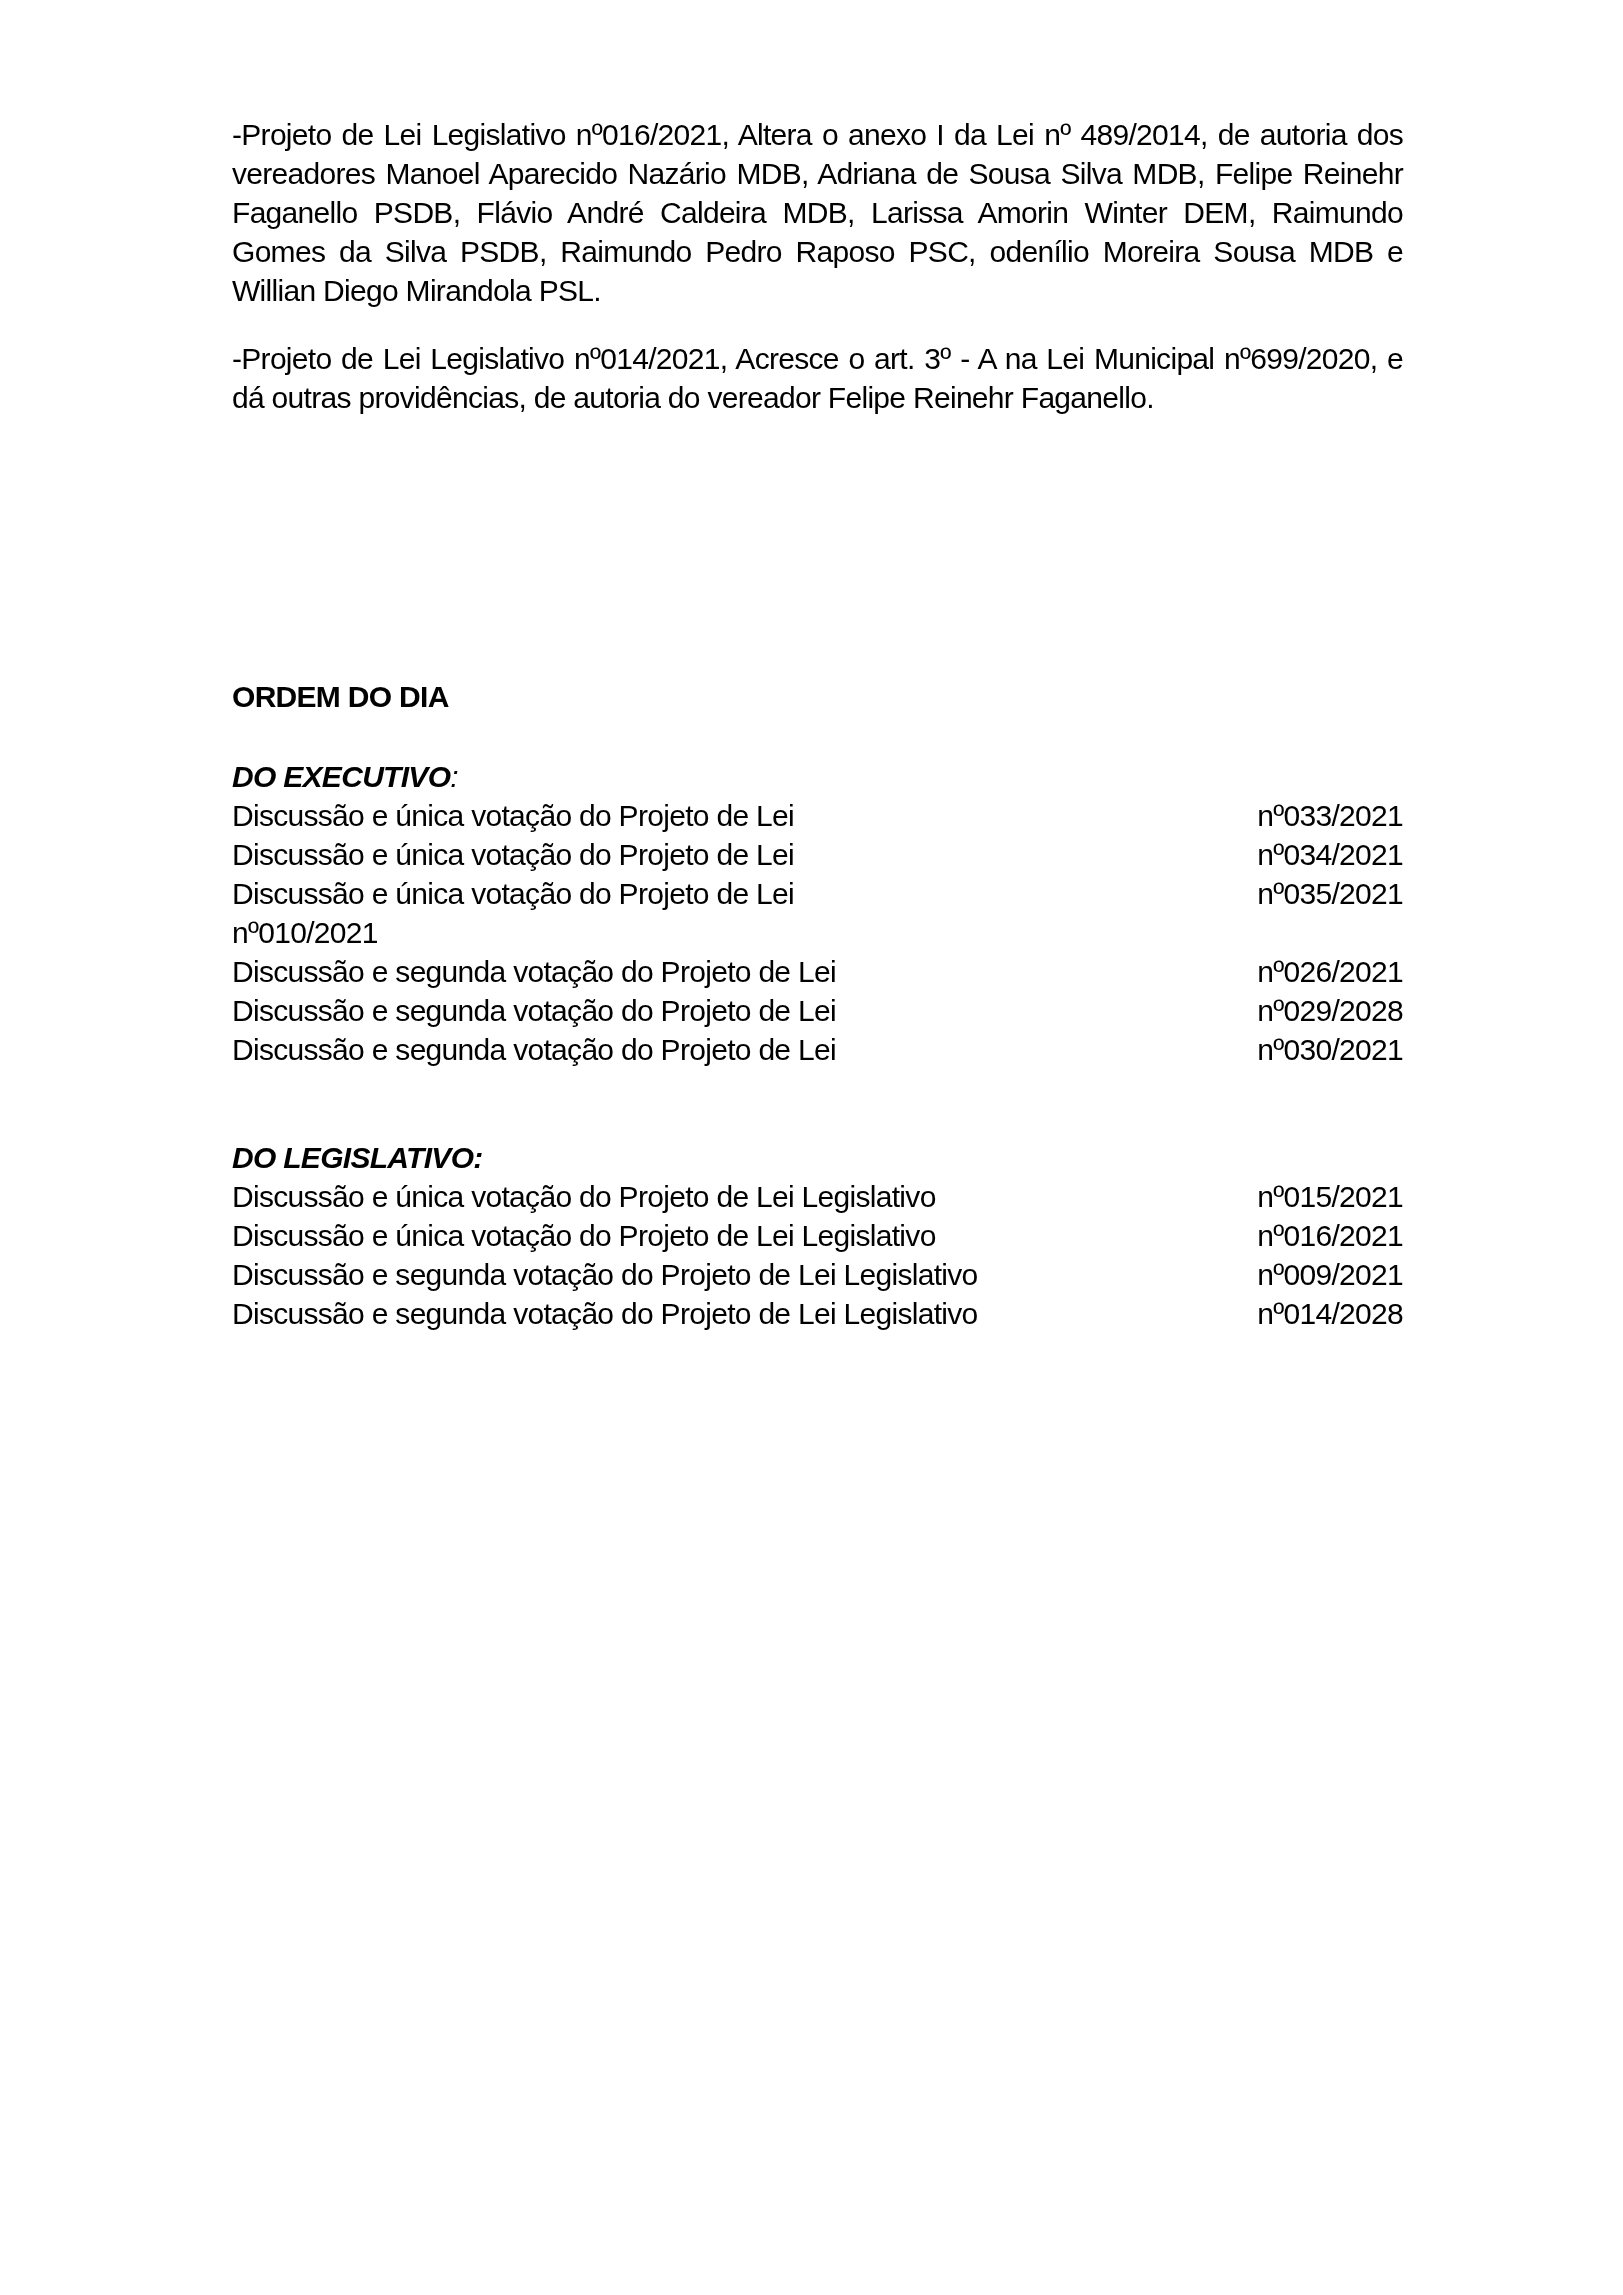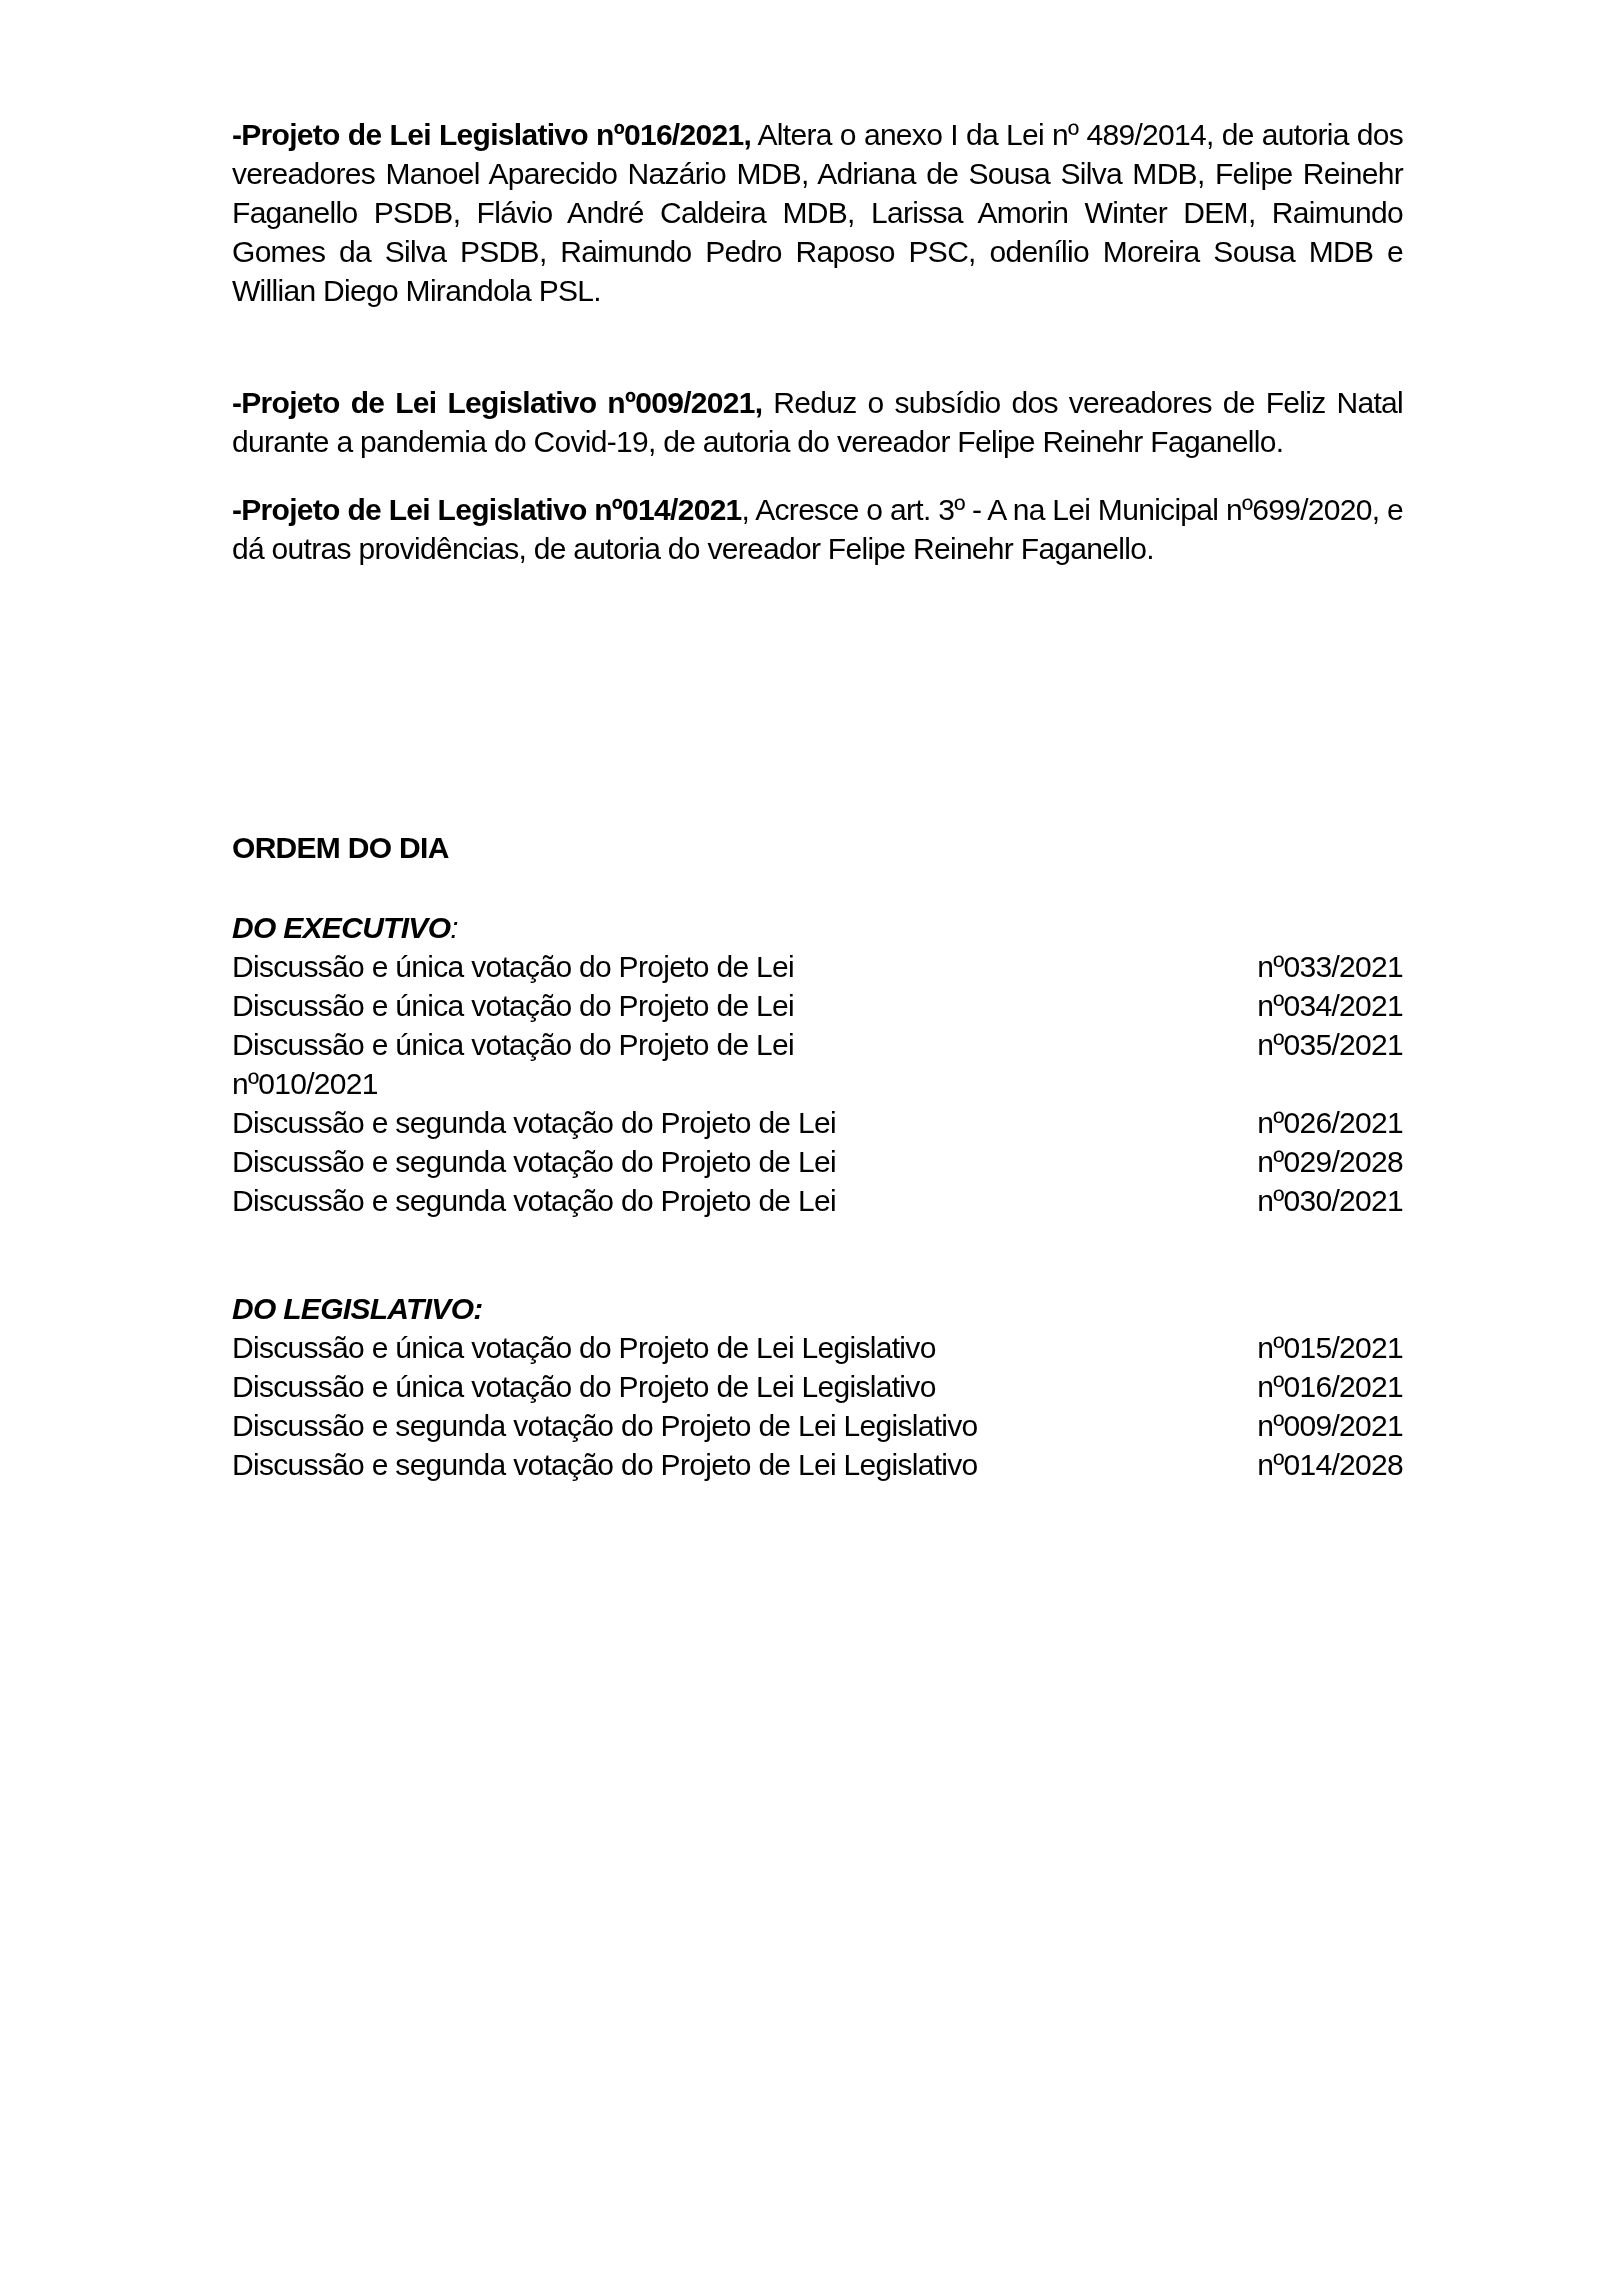--- a/index.html
+++ b/index.html
@@ -19,21 +19,21 @@
     letter-spacing: -0.7px;
     box-sizing: border-box;
     padding: 115px 220px 0 232px;
     overflow: hidden;
   }
   .para {
     text-align: justify;
     margin: 0;
   }
   .para .lead {
-    font-weight: bold;
+    font-weight: normal;
   }
   .para-2 { margin-top: 73px; }
   .para-3 { margin-top: 29px; }
   .doc-title {
     margin-top: 260px;
     margin-right: 111px;
     text-align: left;
     font-weight: bold;
   }
   .section-heading {
@@ -63,21 +63,20 @@
     text-align: right;
   }
 </style>
 </head>
 <body>
 
 <div class="page">
 
   <p class="para para-1"><span class="lead">-Projeto de Lei Legislativo nº016/2021,</span><span> Altera o anexo I da Lei nº 489/2014, de autoria dos vereadores Manoel Aparecido Nazário MDB, Adriana de Sousa Silva MDB, Felipe Reinehr Faganello PSDB, Flávio André Caldeira MDB, Larissa Amorin Winter DEM, Raimundo Gomes da Silva PSDB, Raimundo Pedro Raposo PSC, odenílio Moreira Sousa MDB e Willian Diego Mirandola PSL.</span></p>
 
-  <p class="para para-2"><span class="lead">-Projeto de Lei Legislativo nº009/2021,</span><span> Reduz o subsídio dos vereadores de Feliz Natal durante a pandemia do Covid-19, de autoria do vereador Felipe Reinehr Faganello.</span></p>
 
   <p class="para para-3"><span class="lead">-Projeto de Lei Legislativo nº014/2021</span><span>, Acresce o art. 3º - A na Lei Municipal nº699/2020, e dá outras providências, de autoria do vereador Felipe Reinehr Faganello.</span></p>
 
   <div class="doc-title">ORDEM DO DIA</div>
 
   <div class="section-heading heading-exec"><span>DO EXECUTIVO</span><span class="colon-regular">:</span></div>
 
   <ul class="agenda-list">
     <li class="agenda-row">
       <span class="desc">Discussão e única votação do Projeto de Lei</span>

